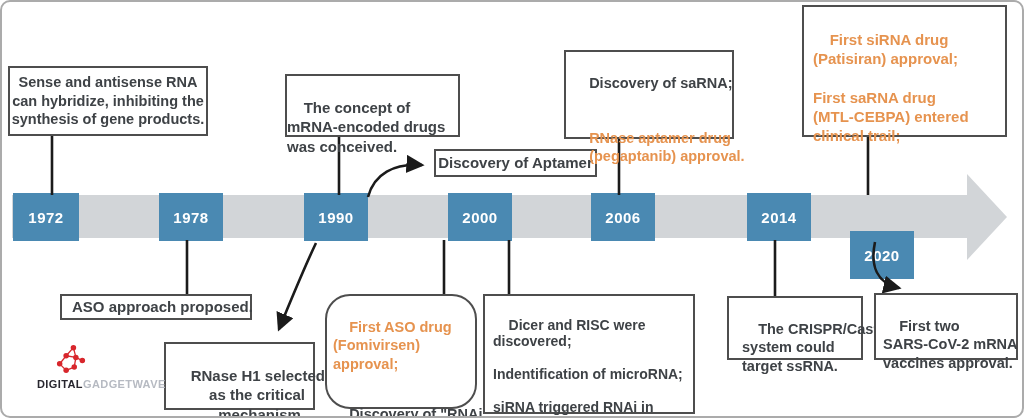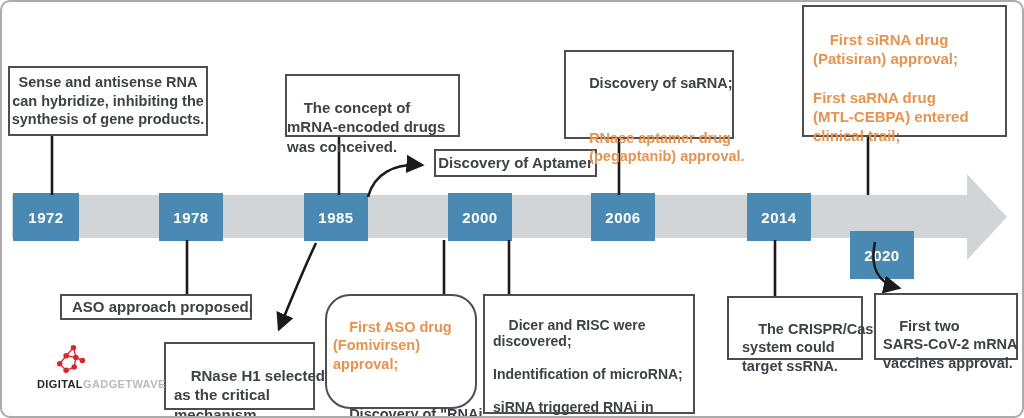--- a/index.html
+++ b/index.html
@@ -29,21 +29,21 @@
   <div class="tl-bar"></div>
   <div class="tl-head"></div>
 
   <div class="year" style="left:11px;width:66px;">
       <span>1972</span>
     </div>
   <div class="year" style="left:157px;">
       <span>1978</span>
     </div>
   <div class="year" style="left:302px;">
-      <span>1985</span>
+      <span>1990</span>
     </div>
   <div class="year" style="left:446px;">
       <span>2000</span>
     </div>
   <div class="year" style="left:589px;">
       <span>2006</span>
     </div>
   <div class="year" style="left:745px;">
       <span>2014</span>
     </div>
@@ -100,21 +100,21 @@
 
   <div class="box orange" style="left:800px;top:3px;width:205px;height:132px;font-size:15px;padding:4px 9px;">
     <span>First siRNA drug
 (Patisiran) approval;
 
 First saRNA drug
 (MTL-CEBPA) entered
 clinical trail;</span>
   </div>
 
-  <div class="box" style="left:162px;top:340px;width:151px;height:68px;font-size:15px;padding:3px 8px;">
+  <div class="box" style="left:162px;top:340px;width:151px;height:68px;font-size:15px;padding:3px 8px;text-align:right;">
     <span>RNase H1 selected
 as the critical
 mechanism.</span>
   </div>
 
   <div class="box" style="left:323px;top:292px;width:152px;height:115px;font-size:14.5px;padding:3px 6px;border-radius:25px;">
     <span class="orange">First ASO drug
 (Fomivirsen)
 approval;</span><br>
     <span class="black" style="display:inline-block;margin-top:13px;">Discovery of "RNAi".</span>

